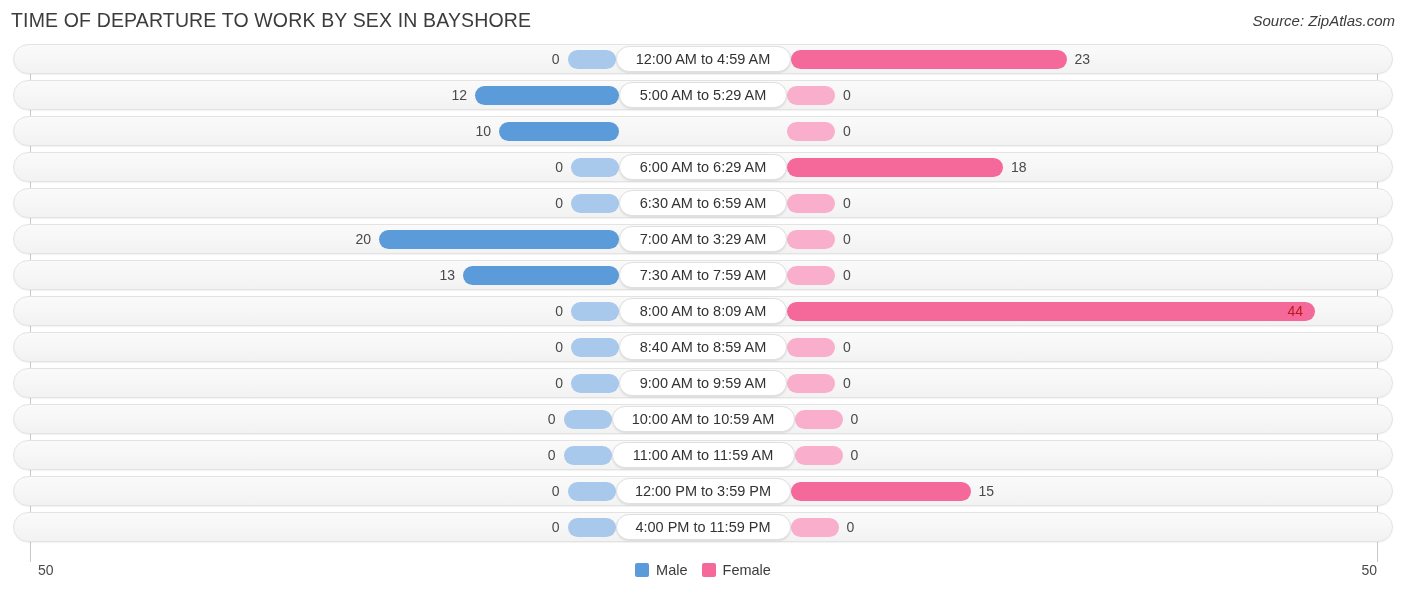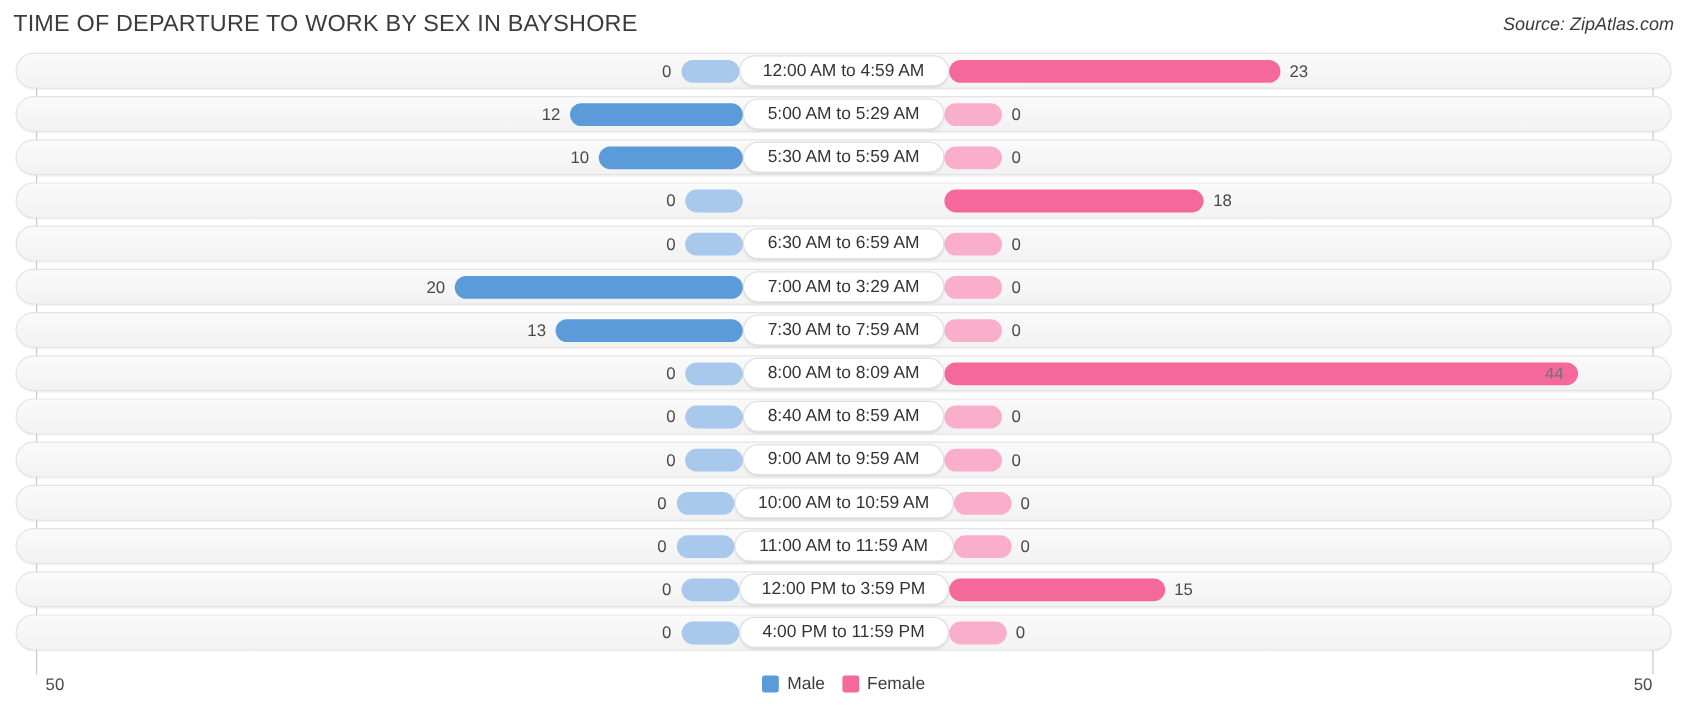--- a/index.html
+++ b/index.html
@@ -65,21 +65,21 @@
     box-sizing:border-box;
   }
   
   .val{
     position:absolute;top:0;height:30px;
     display:flex;align-items:center;
     font-size:14px;color:#4a4a4a;white-space:nowrap;
   }
   .val.left{justify-content:flex-end;}
   .val.right{justify-content:flex-start;}
-  .val.inside{color:#737373;}
+  .val.inside{color:#b91c1c;}
 
   
   .footer{position:absolute;left:0;top:554px;width:1406px;height:40px;}
   .scale{
     position:absolute;top:8px;font-size:14px;color:#4a4a4a;
   }
   .scale.left{left:38px;}
   .scale.right{right:29px;}
   .legend{
     position:absolute;left:0;top:8px;width:1406px;
@@ -115,28 +115,28 @@
       <div class="val left" style="left: 402px; width: 52px;">12</div>
       <div class="val right" style="left: 830px; width: 52px;">0</div>
       <div class="pill" style="left: 606px; width: 168px;">5:00 AM to 5:29 AM</div>
     </div>
     <div class="row" style="top: 72px;">
       <div class="track"></div>
       <div class="bar male" style="left: 486px; width: 120px;"></div>
       <div class="bar female zero" style="left: 774px; width: 48px;"></div>
       <div class="val left" style="left: 426px; width: 52px;">10</div>
       <div class="val right" style="left: 830px; width: 52px;">0</div>
-      <div class="pill" style="left: 606px; width: 168px;">5:30 AM to 5:59 AM</div>
     </div>
     <div class="row" style="top: 108px;">
       <div class="track"></div>
       <div class="bar male zero" style="left: 558px; width: 48px;"></div>
       <div class="bar female" style="left: 774px; width: 216px;"></div>
       <div class="val left" style="left: 498px; width: 52px;">0</div>
       <div class="val right" style="left: 998px; width: 52px;">18</div>
+      <div class="pill" style="left: 606px; width: 168px;">6:00 AM to 6:29 AM</div>
     </div>
     <div class="row" style="top: 144px;">
       <div class="track"></div>
       <div class="bar male zero" style="left: 558px; width: 48px;"></div>
       <div class="bar female zero" style="left: 774px; width: 48px;"></div>
       <div class="val left" style="left: 498px; width: 52px;">0</div>
       <div class="val right" style="left: 830px; width: 52px;">0</div>
       <div class="pill" style="left: 606px; width: 168px;">6:30 AM to 6:59 AM</div>
     </div>
     <div class="row" style="top: 180px;">

